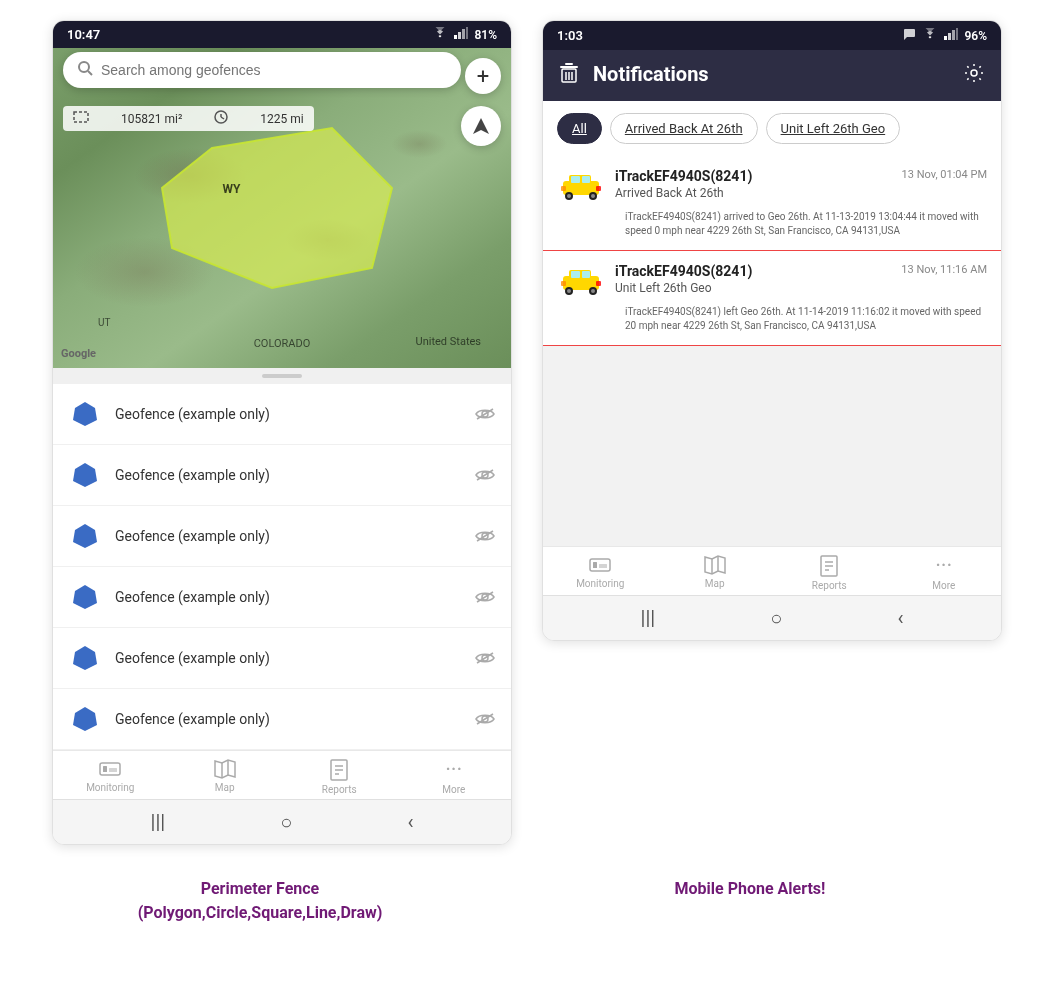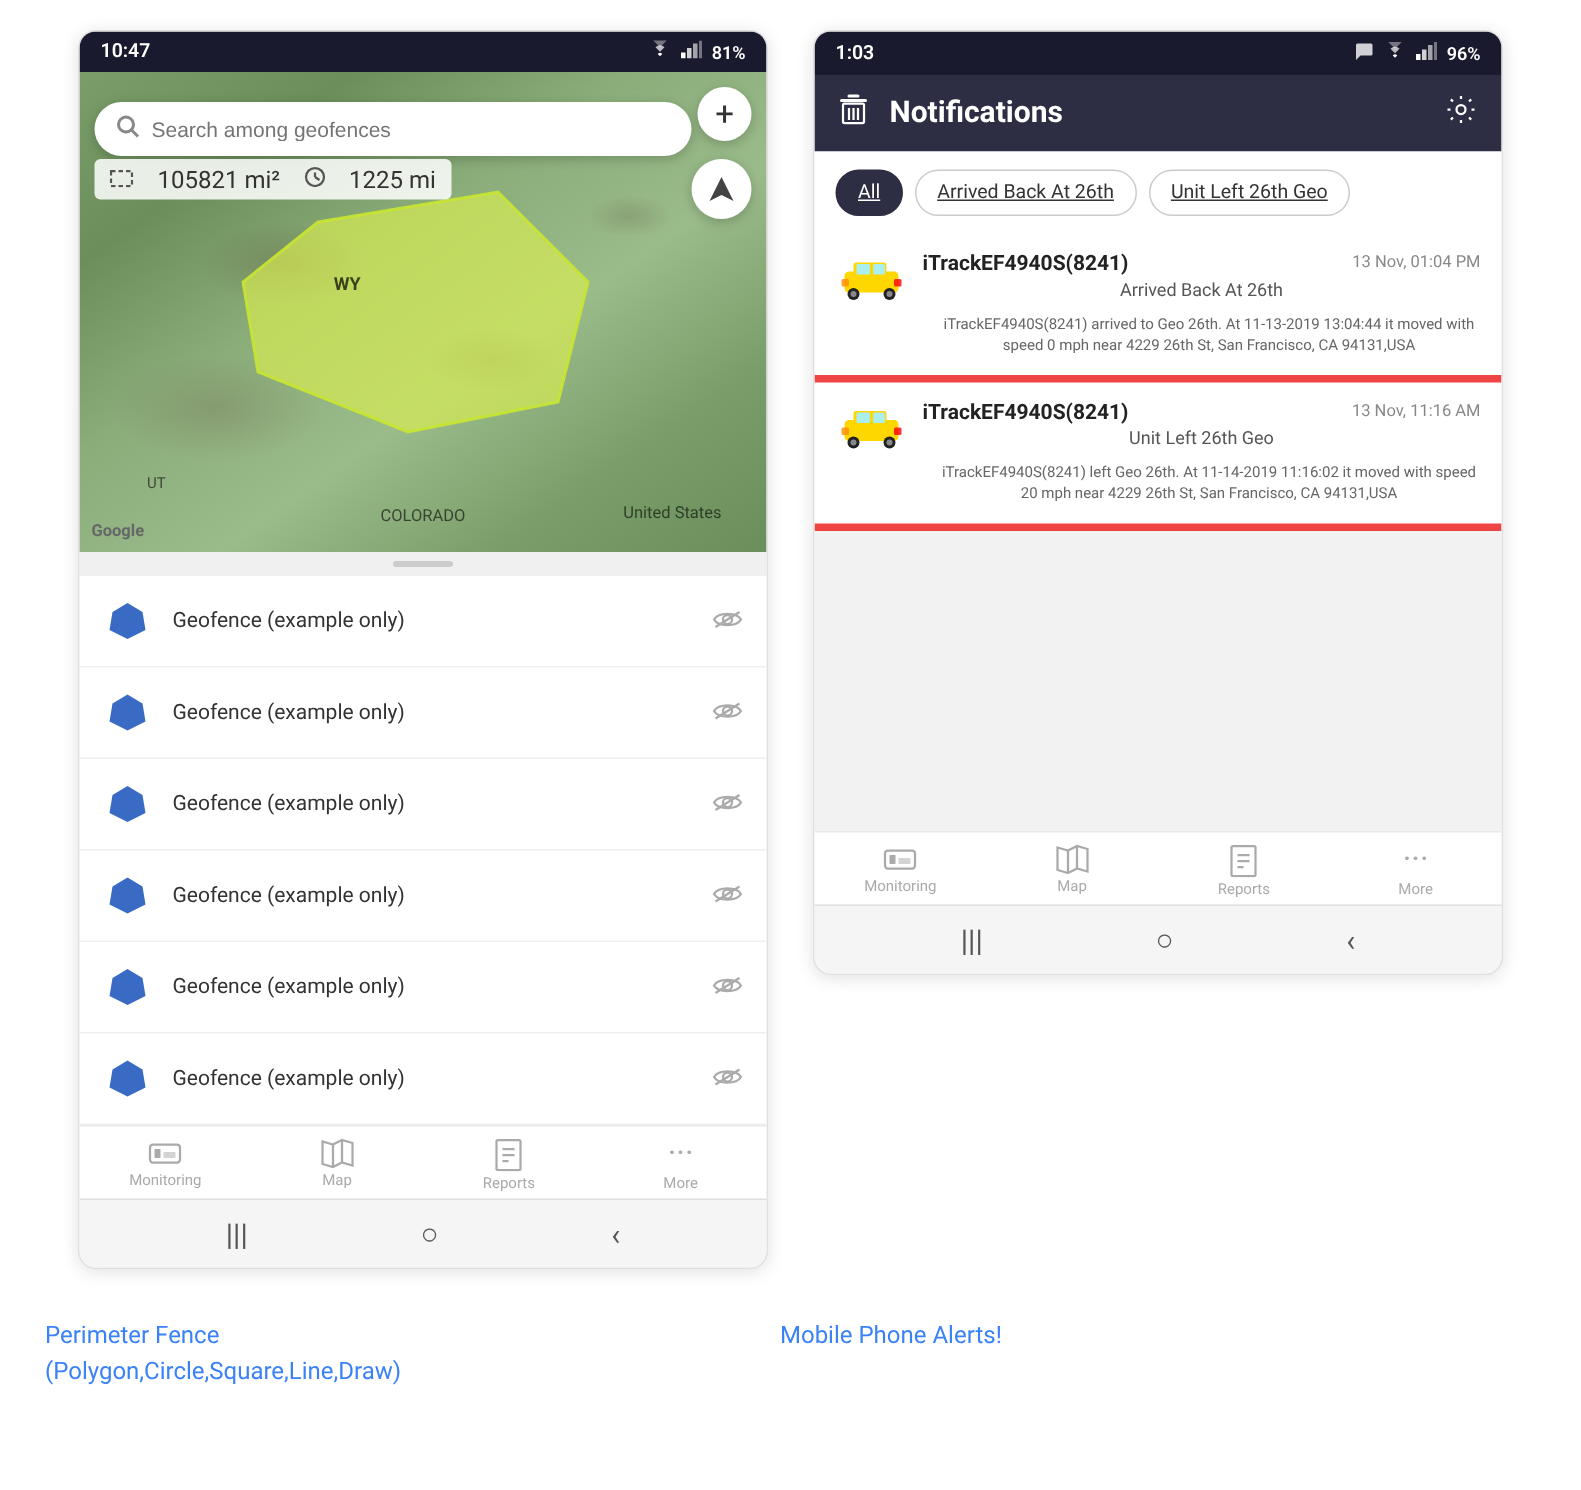--- a/index.html
+++ b/index.html
@@ -70,21 +70,21 @@
     
     .geofence-polygon {
       position: absolute;
       top: 50%;
       left: 50%;
       transform: translate(-50%, -50%);
     }
     
     .search-bar {
       position: absolute;
-      top: 20px;
+      top: 4px;
       left: 10px;
       right: 50px;
       background: #ffffff;
       border-radius: 24px;
       display: flex;
       align-items: center;
       padding: 8px 14px;
       box-shadow: 0 2px 8px rgba(0,0,0,0.2);
       gap: 8px;
     }
@@ -112,25 +112,25 @@
       box-shadow: 0 2px 8px rgba(0,0,0,0.2);
       cursor: pointer;
     }
     
     .stats-bar {
       position: absolute;
       top: 58px;
       left: 10px;
       display: flex;
       align-items: center;
-      gap: 16px;
+      gap: 32px;
       background: rgba(255,255,255,0.85);
       border-radius: 4px;
       padding: 4px 10px;
-      font-size: 16px;
+      font-size: 12px;
       color: #333;
     }
     
     .nav-btn {
       position: absolute;
       right: 10px;
       top: 58px;
       width: 40px;
       height: 40px;
       background: #ffffff;
@@ -304,22 +304,21 @@
       background: #2d2d44;
       color: #ffffff;
       border-color: #2d2d44;
     }
     
     .notif-list {
       background: #ffffff;
     }
     .notif-item {
       padding: 12px 14px;
-      border-bottom: 5px solid #ef4444;
-      text-align: center;
+      border-bottom: 1px solid #ef4444;
     }
     .notif-item-header {
       display: flex;
       align-items: flex-start;
       gap: 10px;
       margin-bottom: 6px;
     }
     .notif-vehicle-icon {
       width: 48px;
       height: 36px;
@@ -366,23 +365,24 @@
     
     .caption-area {
       display: flex;
       flex-direction: row;
       gap: 30px;
       padding: 12px 30px 20px 30px;
       width: 100%;
     }
     .caption {
       width: 460px;
+      text-align: center;
       font-size: 16px;
-      font-weight: 400;
-      color: #3b82f6;
+      font-weight: 700;
+      color: #701a75;
       line-height: 1.5;
     }
   </style>
 </head>
 <body>
 
 <div class="screens-container">
 
   <div class="phone-screen left-screen">
 

